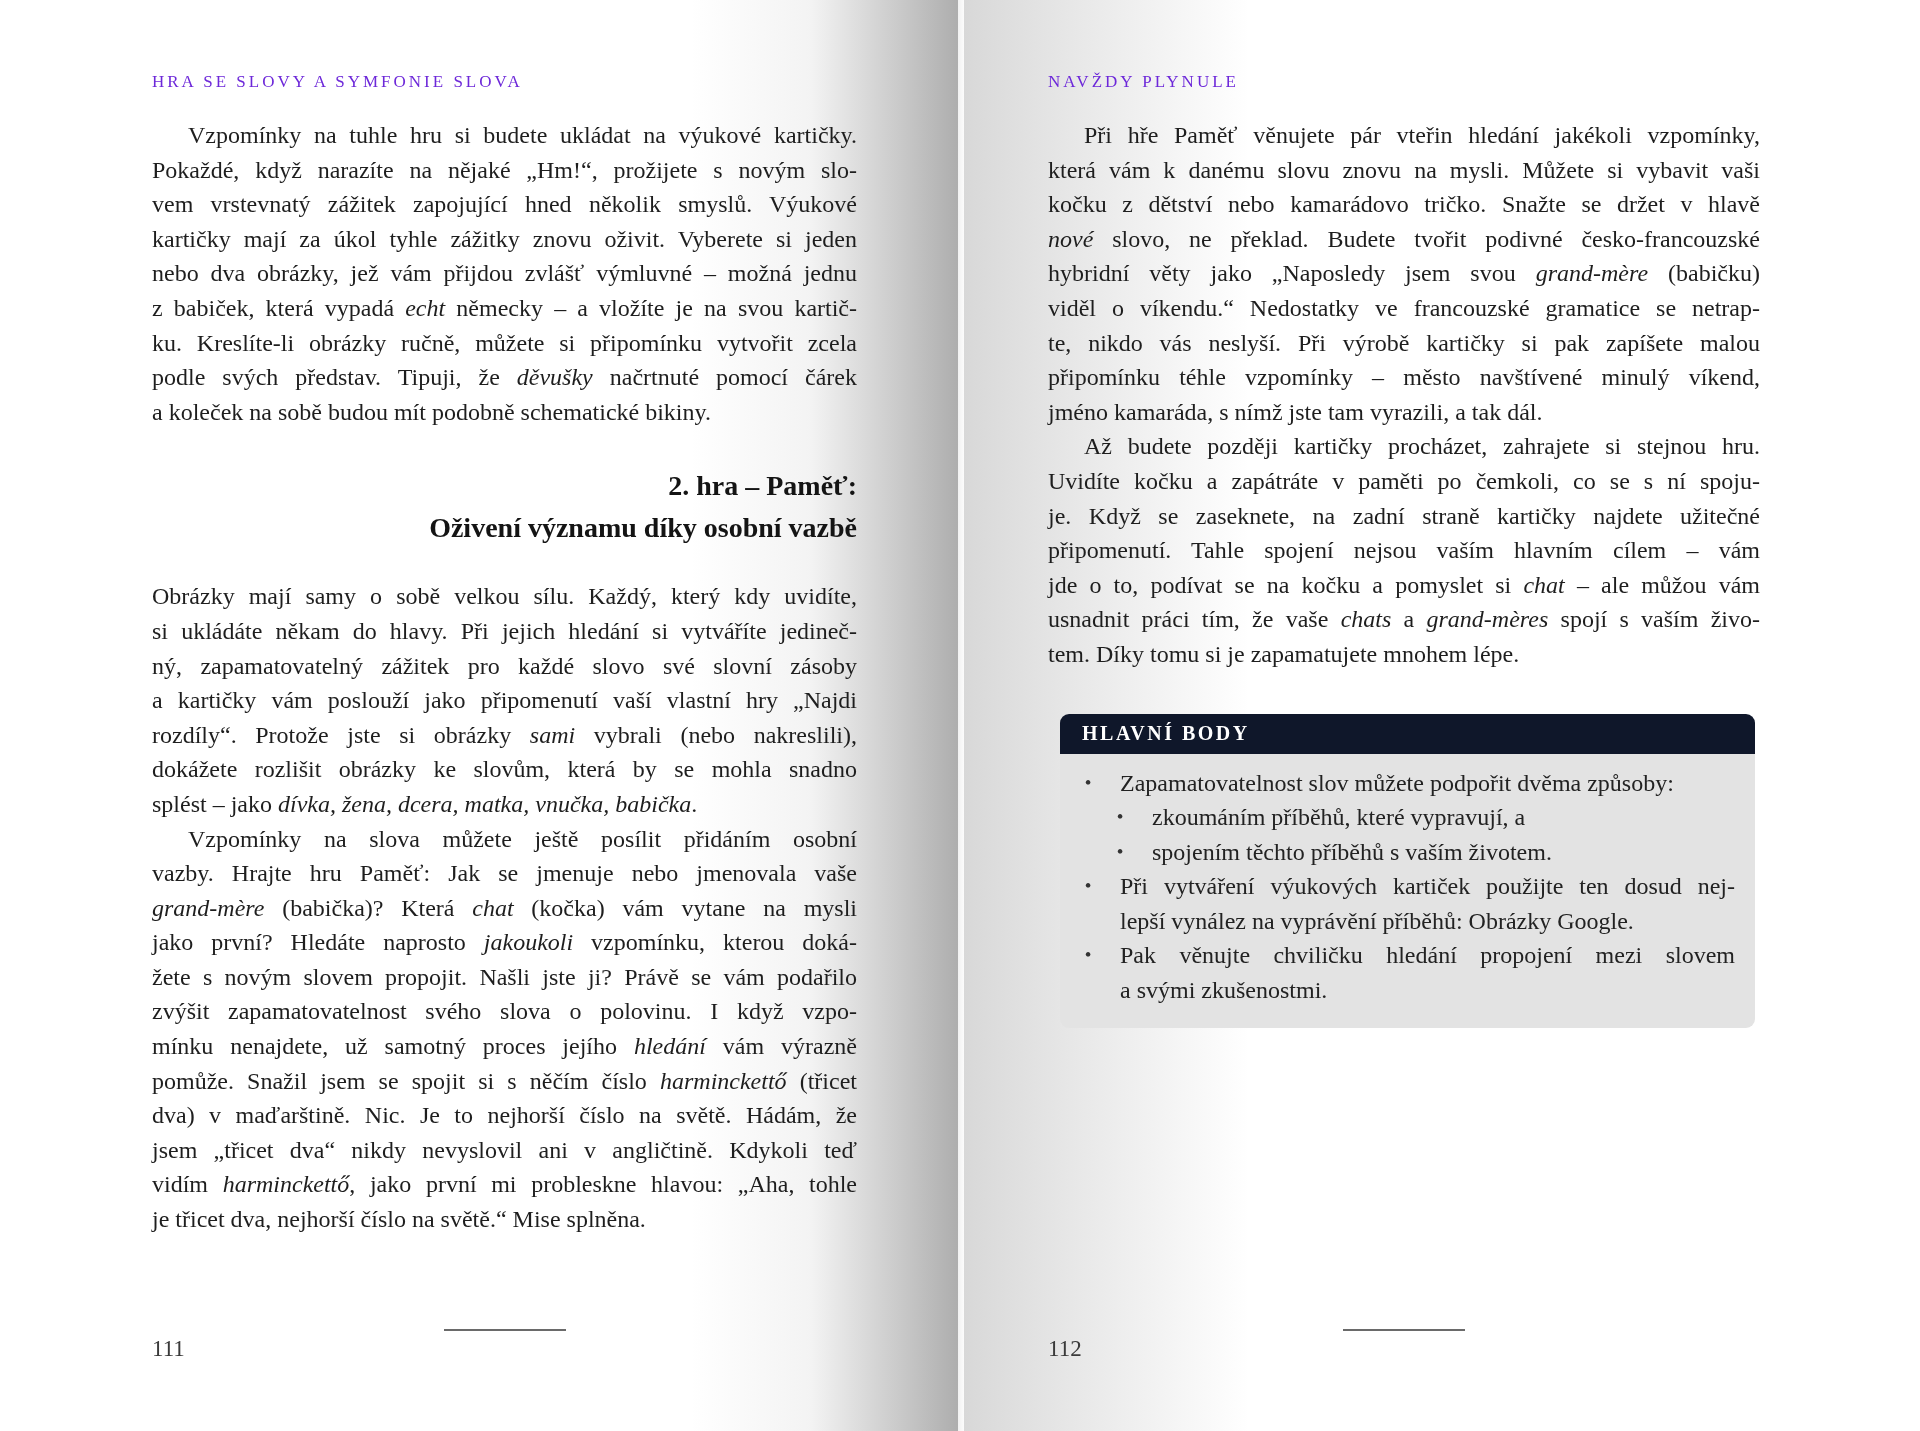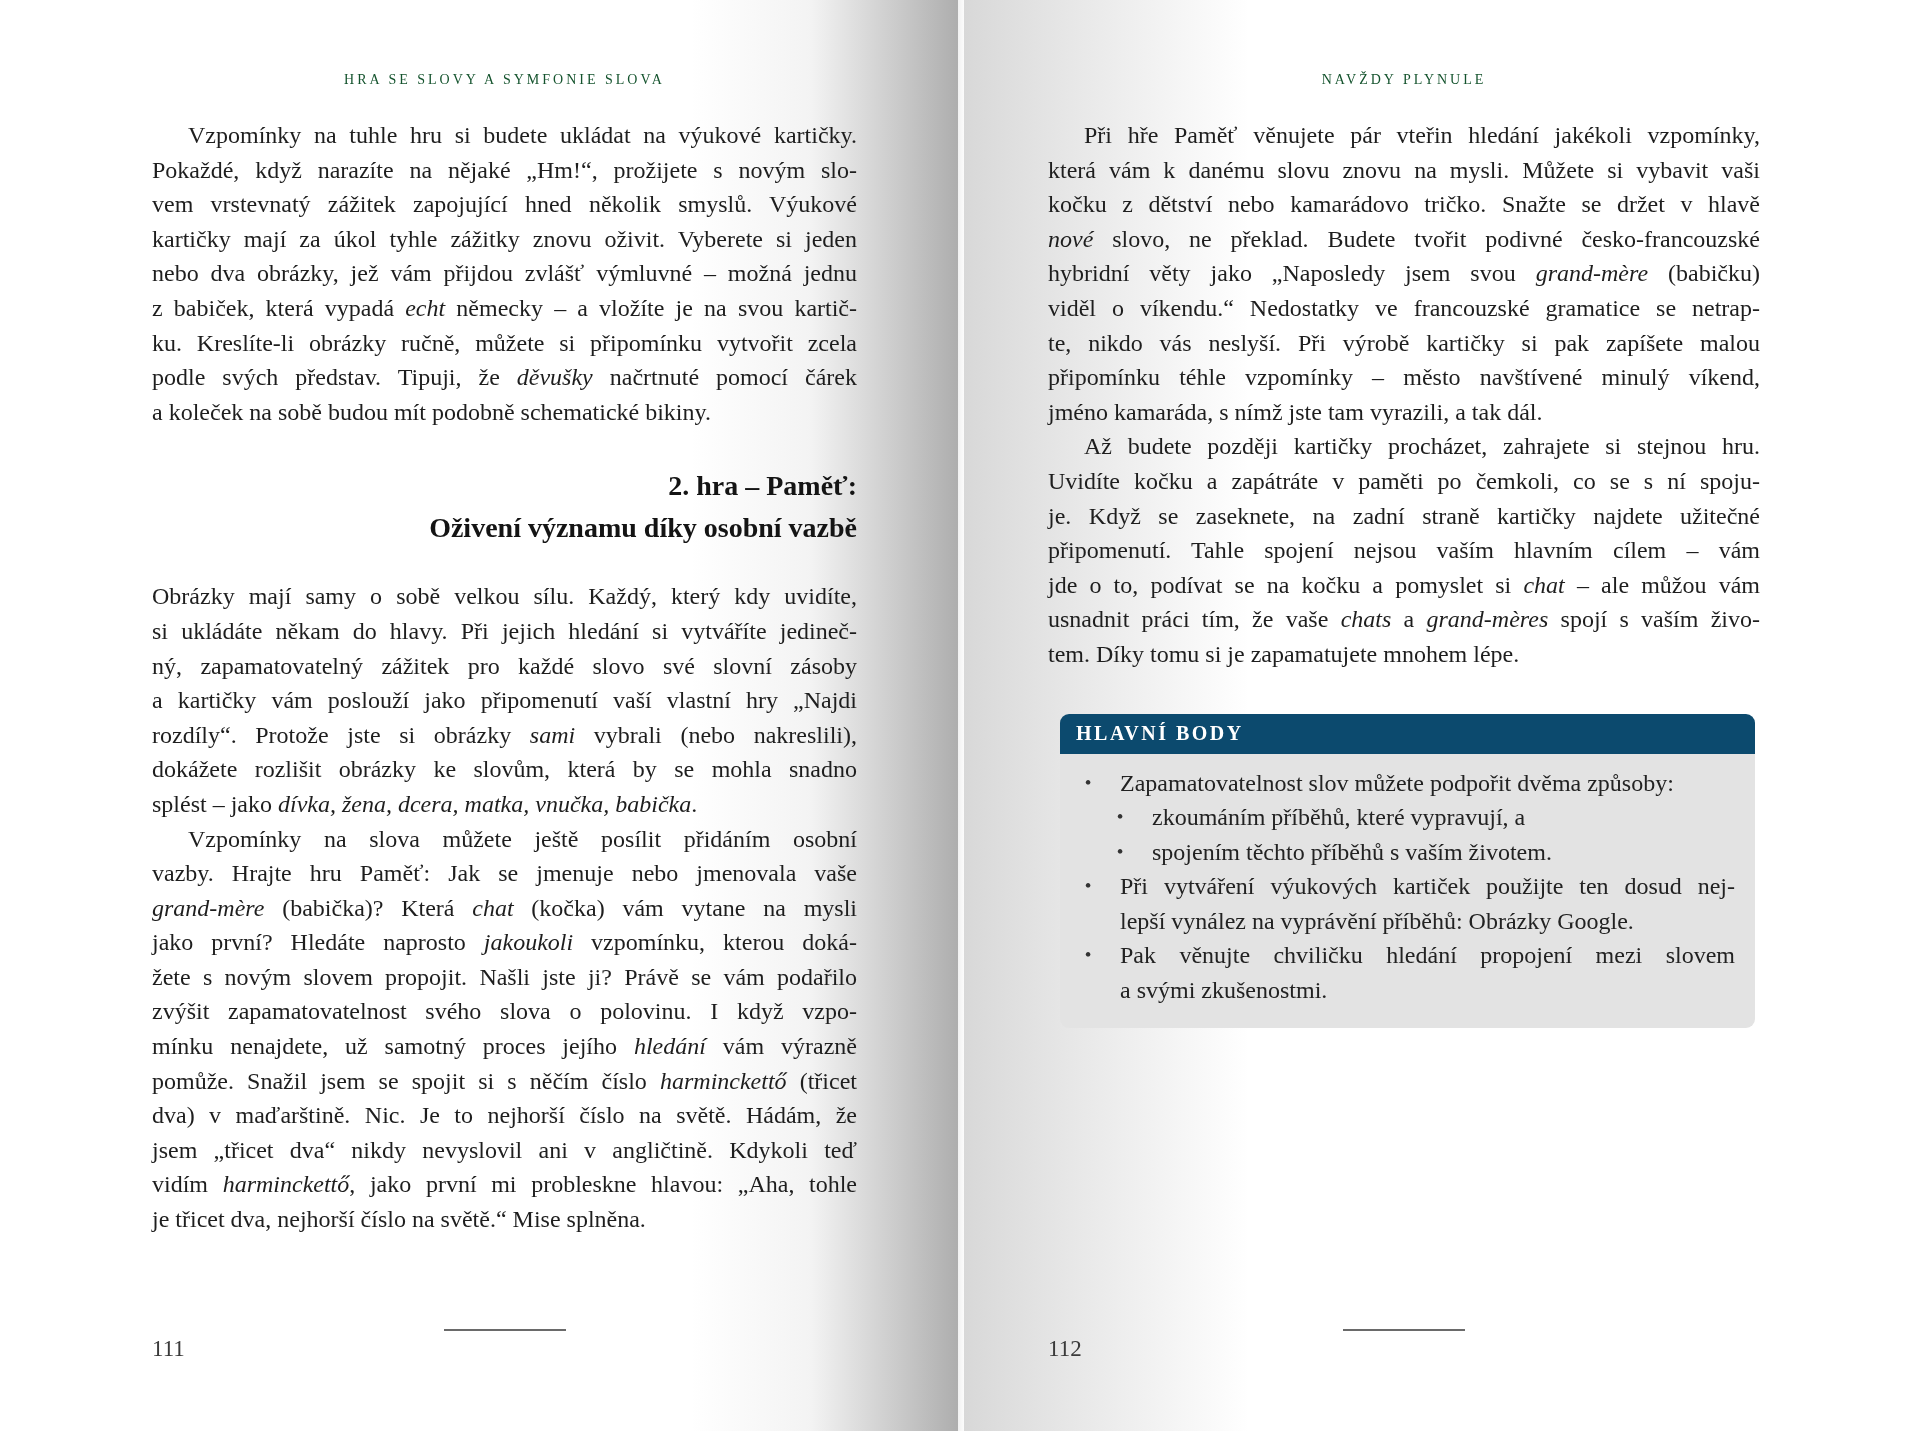--- a/index.html
+++ b/index.html
@@ -12,39 +12,39 @@
     background:linear-gradient(to right,rgba(90,90,90,0) 0%,rgba(90,90,90,0.07) 45%,rgba(75,75,75,0.45) 100%);}
   #spine{left:958px;width:6px;background:linear-gradient(to right,#f2f2f2,#fcfcfc);}
   #shadow-right{left:964px;width:286px;
     background:linear-gradient(to right,rgba(60,60,60,0.20) 0%,rgba(60,60,60,0.12) 38%,rgba(60,60,60,0) 100%);}
 
   .page{position:absolute;top:0;height:1431px;}
   #page-left{left:152px;width:705px;}
   #page-right{left:1048px;width:712px;}
 
   .running-head{
-    position:absolute;top:72px;left:0;right:0;text-align:center;
-    font-size:14px;letter-spacing:3px;color:#14532d;white-space:nowrap;
+    position:absolute;top:72px;left:0;right:0;text-align:left;
+    font-size:17px;letter-spacing:3px;color:#6d28d9;white-space:nowrap;
   }
   .page-body{
     position:absolute;top:118px;left:0;right:0;
     color:#1e1e1e;font-size:24px;line-height:34.6px;
   }
   .line{text-align:justify;text-align-last:left;text-justify:inter-word;white-space:normal;}
   .line.j{text-align-last:justify;}
   .line.ind{text-indent:36px;}
   .para{margin:0;}
   .heading{
     margin:36px 0 30px 0;text-align:right;font-weight:bold;
     font-size:28px;line-height:42px;color:#141414;
   }
   .keybox{margin-top:42px;margin-left:12px;width:695px;box-sizing:border-box;}
   .kb-header{
-    background:#0c4a6e;border-radius:9px 9px 0 0;height:40px;
-    display:flex;align-items:center;padding-left:16px;box-sizing:border-box;
+    background:#0f172a;border-radius:9px 9px 0 0;height:40px;
+    display:flex;align-items:center;padding-left:22px;box-sizing:border-box;
     color:#ffffff;font-weight:bold;font-size:20px;letter-spacing:2.5px;white-space:nowrap;
   }
   .kb-body{
     background:#e3e3e3;border-radius:0 0 9px 9px;
     padding:12px 20px 20px 16px;box-sizing:border-box;color:#222222;
   }
   .kb-item{display:flex;}
   .kb-item .bullet{
     width:24px;flex:none;font-size:19px;color:#333333;
     line-height:34.6px;text-align:center;

